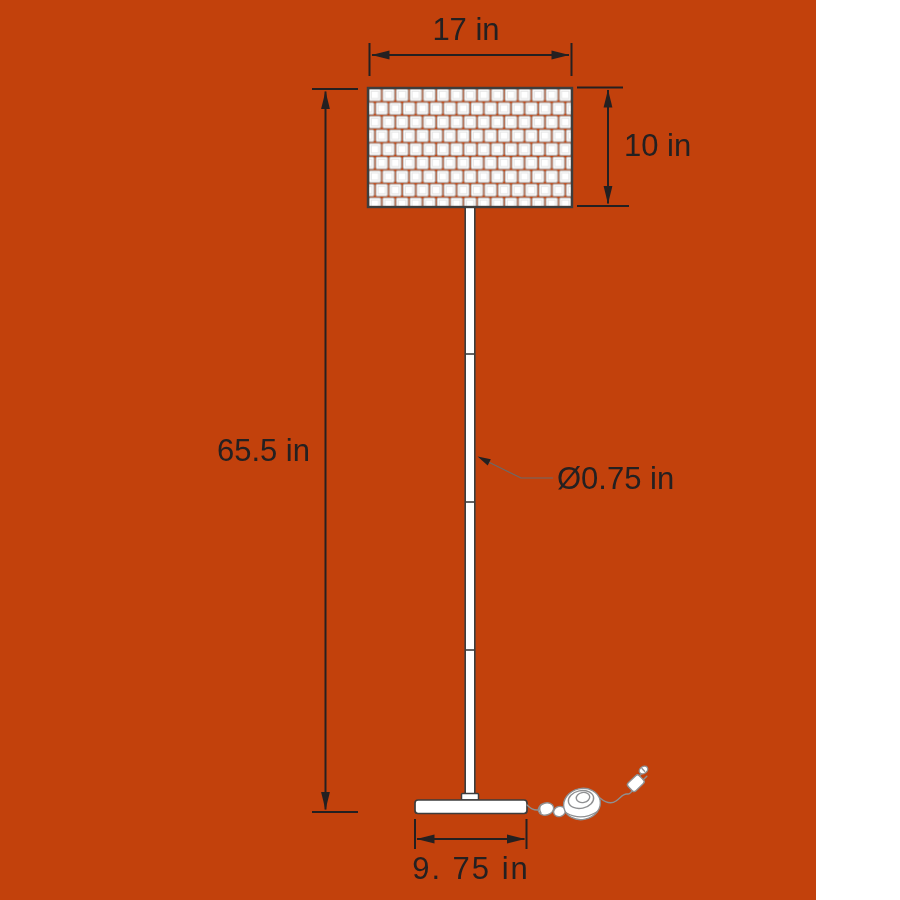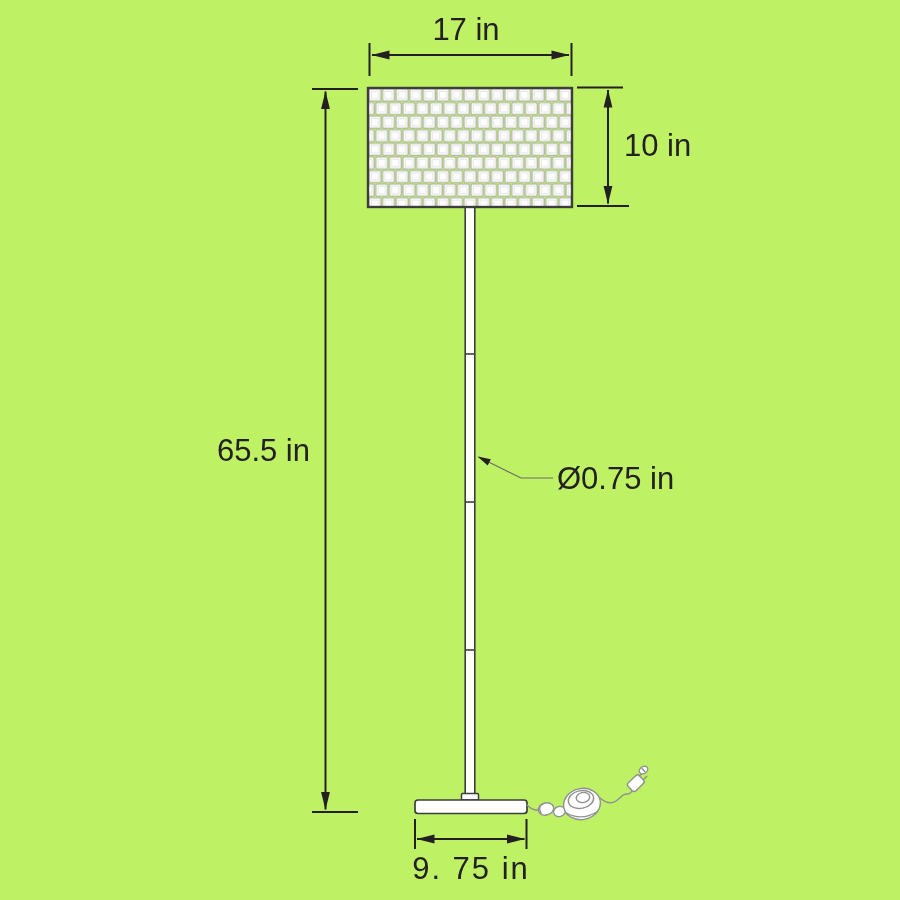--- a/index.html
+++ b/index.html
@@ -1,24 +1,24 @@
 <!DOCTYPE html>
 <html><head>
 <meta charset="utf-8">
 <style>
   html, body {
     margin: 0;
     padding: 0;
     background: #ffffff;
   }
   .canvas {
-    width: 900px;
+    width: 816px;
     height: 900px;
     position: relative;
-    background: #bef264;
+    background: #c2410c;
   }
   svg { display: block; }
   text {
     font-family: "Liberation Sans", sans-serif;
     font-size: 31px;
     stroke: none;
     fill: currentColor;
   }
   .dim-line, .ext-line { fill: none; }
   .leader { fill: none; }

